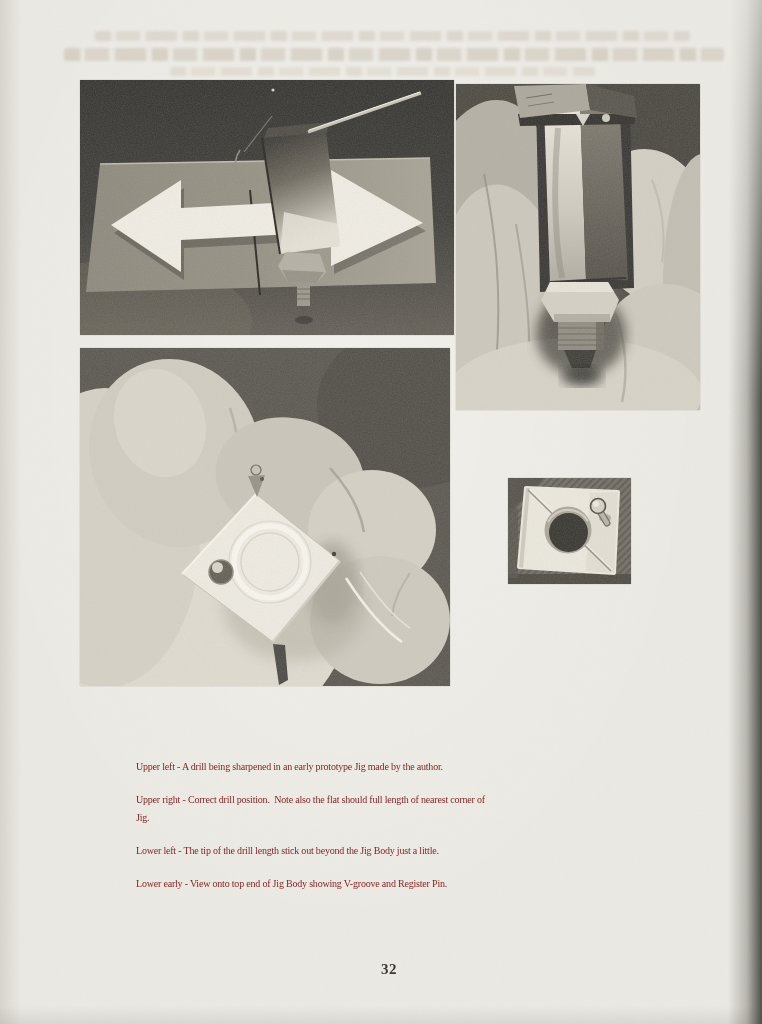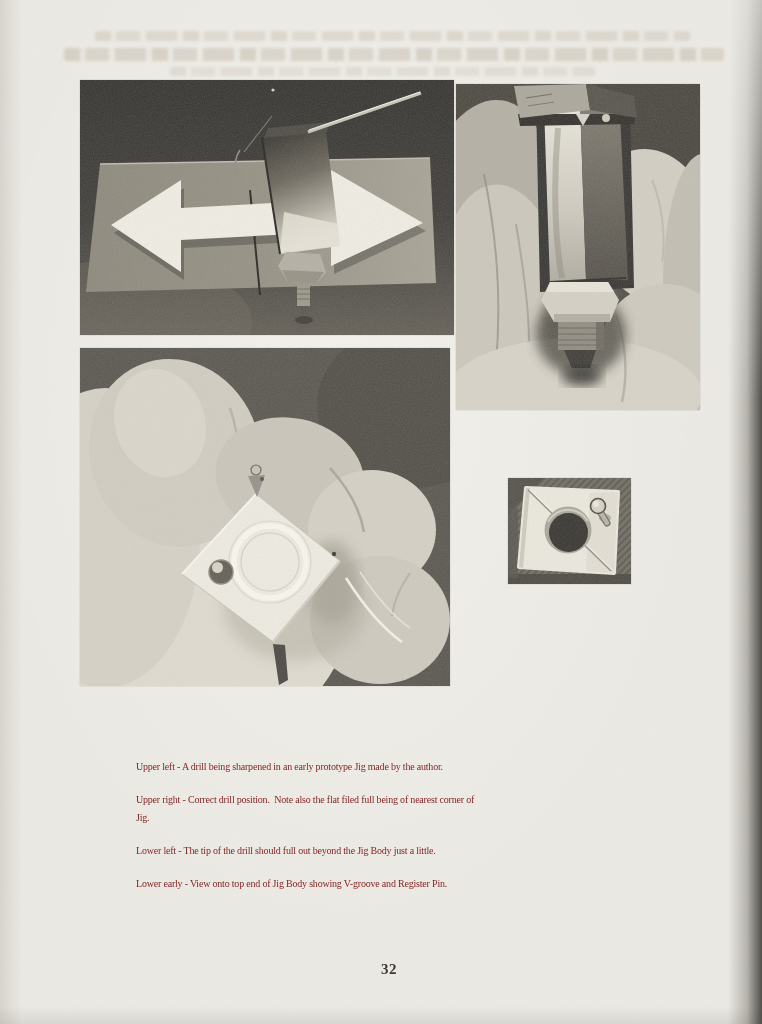--- a/index.html
+++ b/index.html
@@ -292,23 +292,23 @@
       <line x1="93" y1="35" x2="99" y2="45" stroke="#b8b4a9" stroke-width="4.5" stroke-linecap="round"></line>
       <circle cx="90" cy="28" r="7.5" fill="#d8d4c9" stroke="#4e4b44" stroke-width="1.6"></circle>
       <circle cx="88" cy="26" r="3" fill="#f0ede4"></circle>
     </g>
     <rect width="123" height="106" filter="url(#p4g)" opacity=".5"></rect>
   </svg>
 </figure>
 
 <section class="captions">
   <p class="caption">Upper left - A drill being sharpened in an early prototype Jig made by the author.</p>
-  <p class="caption">Upper right - Correct drill position.  Note also the flat filed full being of nearest corner of
+  <p class="caption">Upper right - Correct drill position.  Note also the flat should full length of nearest corner of
 Jig.</p>
-  <p class="caption">Lower left - The tip of the drill should full out beyond the Jig Body just a little.</p>
+  <p class="caption">Lower left - The tip of the drill length stick out beyond the Jig Body just a little.</p>
   <p class="caption">Lower early - View onto top end of Jig Body showing V-groove and Register Pin.</p>
 </section>
 
 <div class="page-number">32</div>
 
 <svg class="paper-grain" width="762" height="1024">
   <defs>
     <filter id="pgrain" x="-2%" y="-2%" width="104%" height="104%">
       <feTurbulence type="fractalNoise" baseFrequency="0.8" numOctaves="2" seed="21" stitchTiles="stitch"></feTurbulence>
       <feColorMatrix type="matrix" values="0 0 0 0 0.45  0 0 0 0 0.43  0 0 0 0 0.40  0 0 0 0.10 0"></feColorMatrix>

